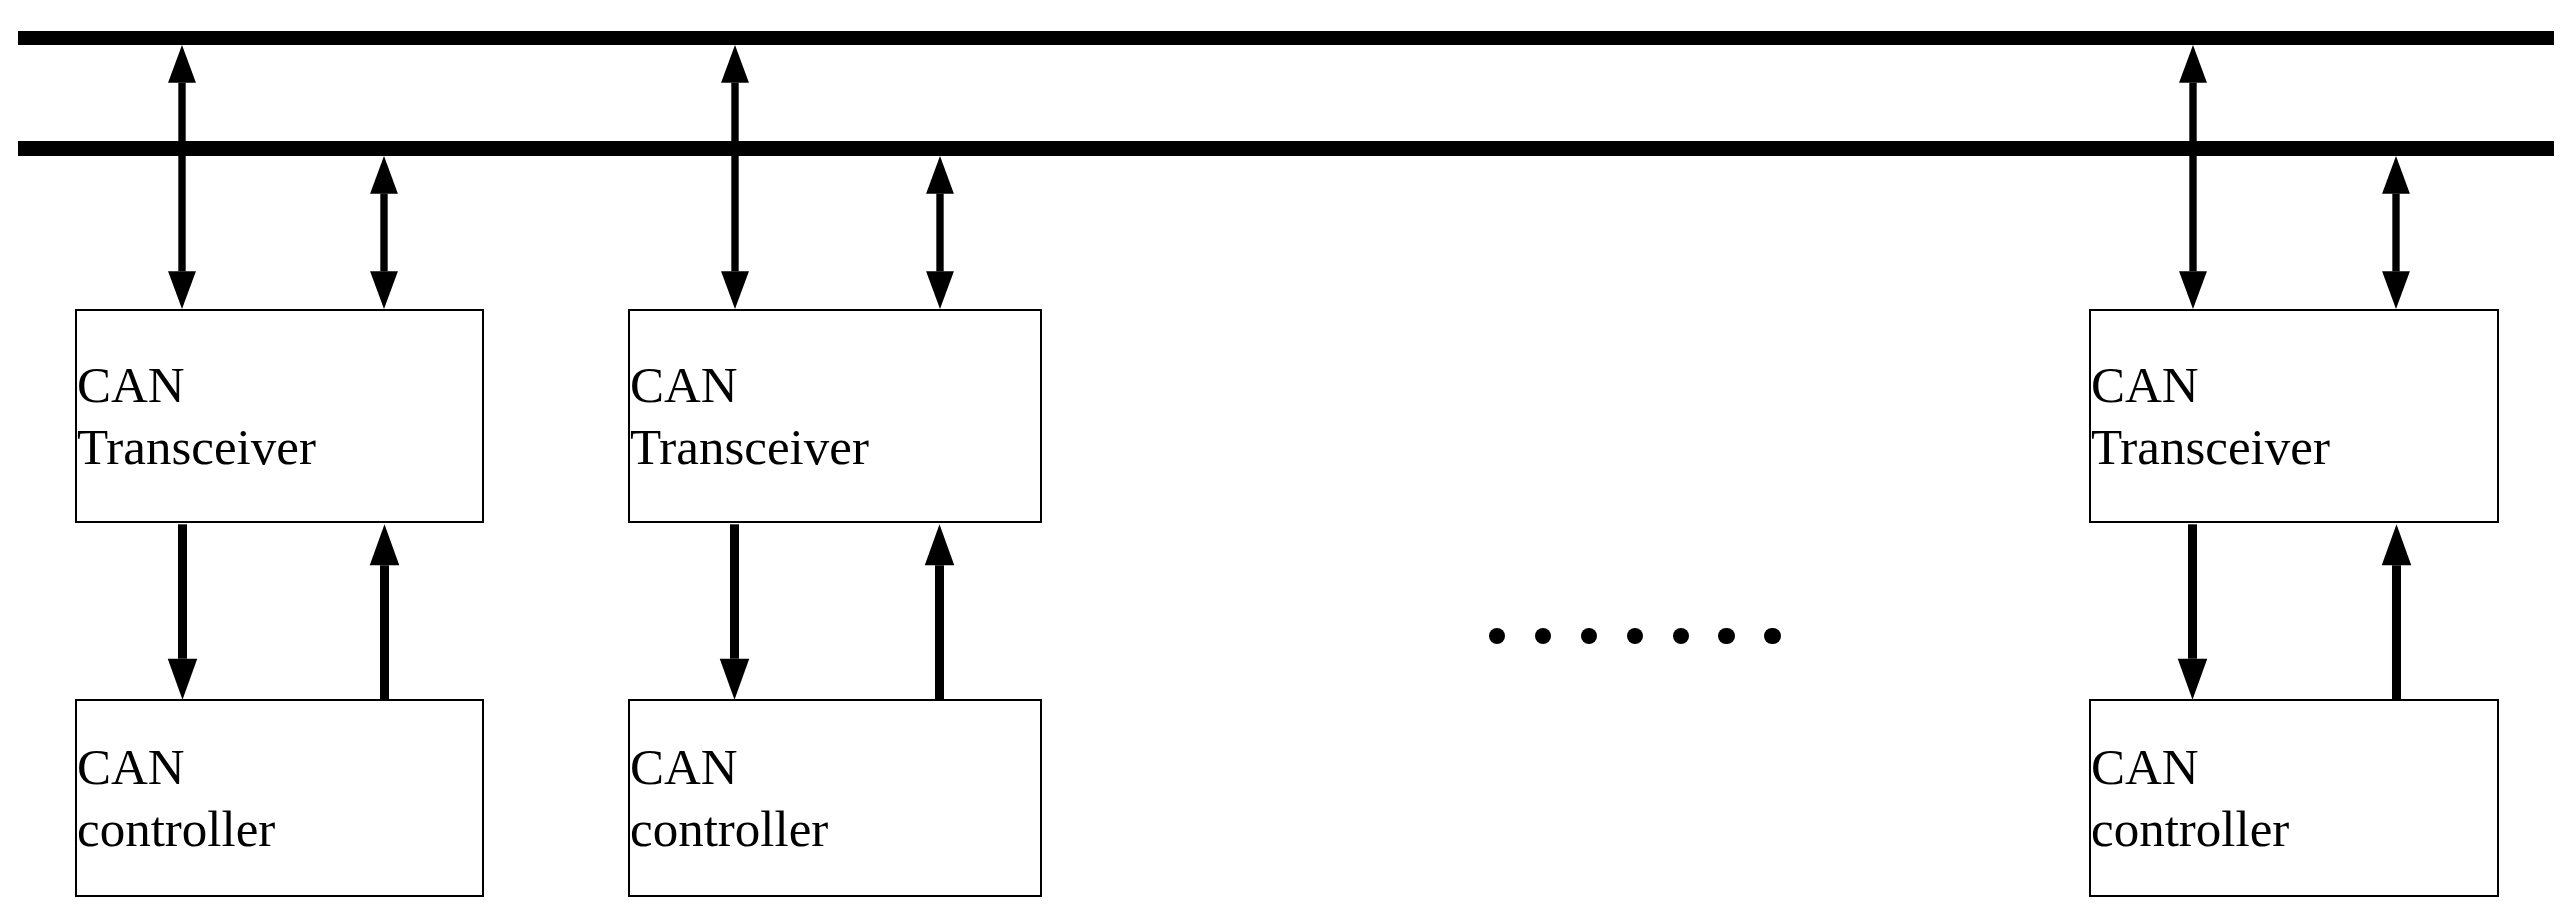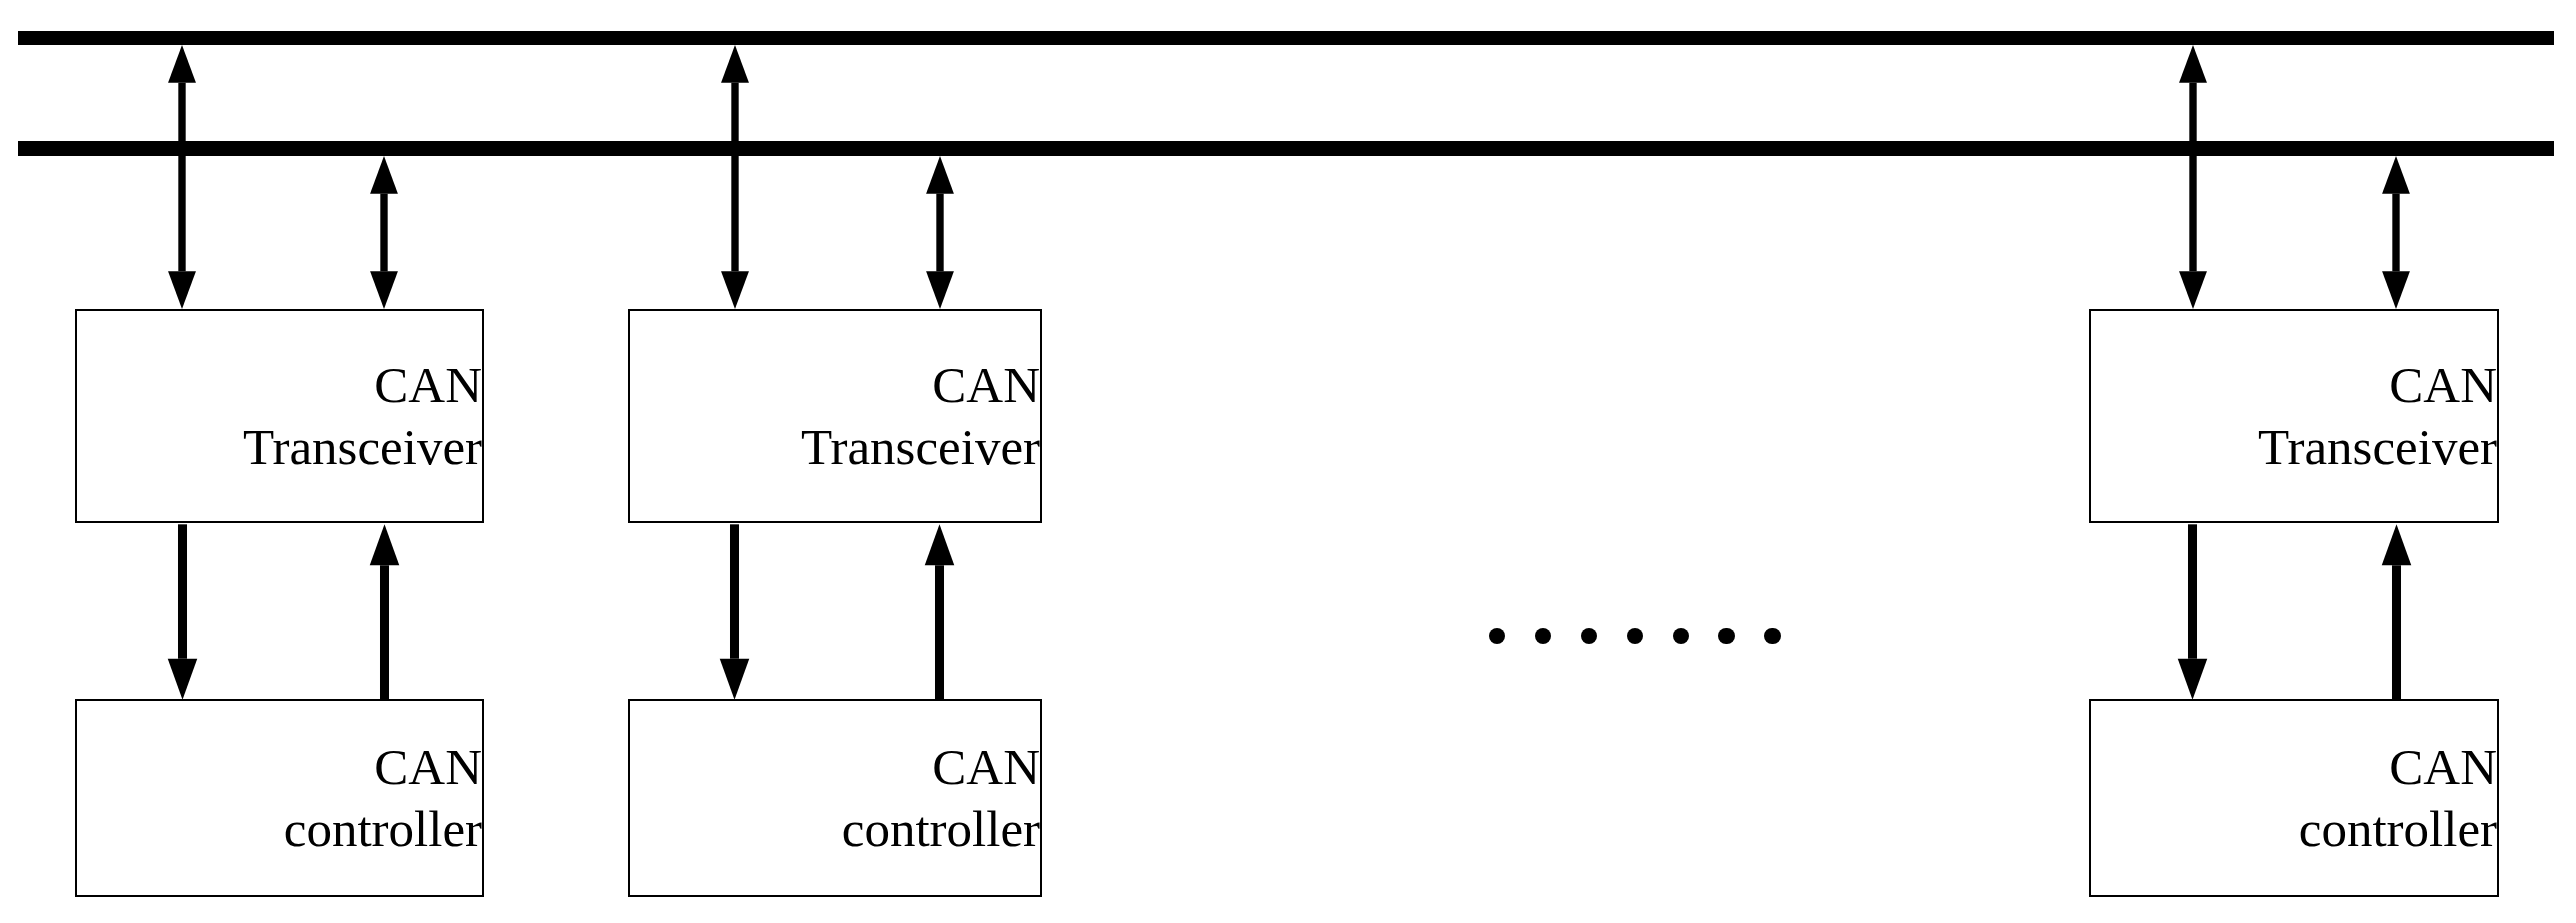--- a/index.html
+++ b/index.html
@@ -8,21 +8,21 @@
 
   .bus{position:absolute;background:#000000;}
 
   .node-box{
     position:absolute;
     border:2.5px solid #000000;
     background:#ffffff;
     box-sizing:border-box;
     display:flex;
     flex-direction:column;
-    align-items:flex-end;
+    align-items:flex-start;
     justify-content:center;
     line-height:1.22;
     color:#000000;
     font-size:51px;
     font-family:"Liberation Serif","DejaVu Serif",serif;
   }
   .node-box .line{display:block;white-space:nowrap;}
 
   .conn{position:absolute;overflow:visible;}
   .conn svg{display:block;overflow:visible;}

